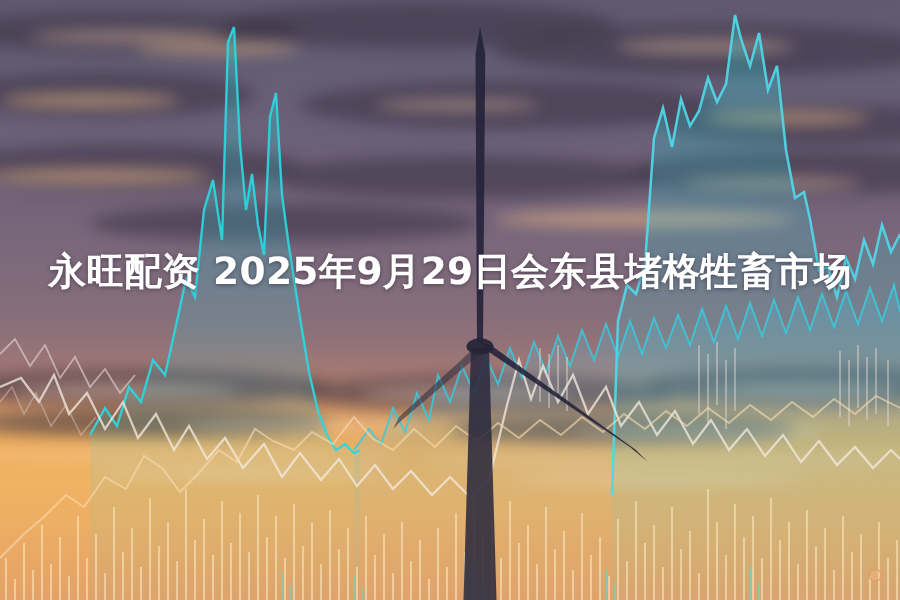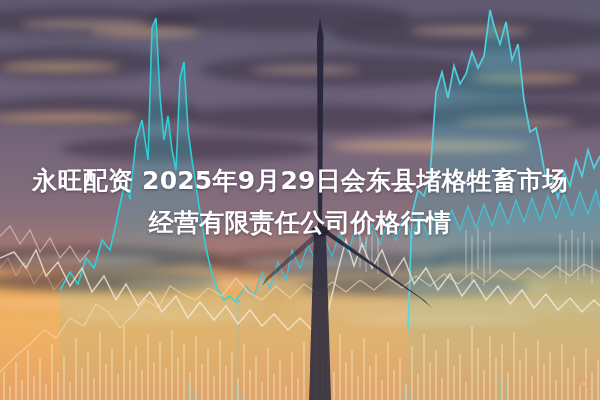--- a/index.html
+++ b/index.html
@@ -305,17 +305,16 @@
       <polygon points="318,228 322,228 323.5,36 320,18 317,36" fill="#23223a" fill-opacity=".90"></polygon>
 
       <polygon points="320,228 325,234 420,298 432,308 424,300 327,230" fill="#23223a" fill-opacity=".88"></polygon>
 
       <polygon points="316,232 320,236 268,280 262,286 266,278 314,234" fill="#2b2a3d" fill-opacity=".55"></polygon>
     </svg>
   </div>
 
   <div class="title">
     <span class="ln">永旺配资 2025年9月29日会东县堵格牲畜市场</span>
-    <span class="ln">经营有限责任公司价格行情</span>
   </div>
 
   <div class="mark"></div>
 </div>
 
 </body></html>

